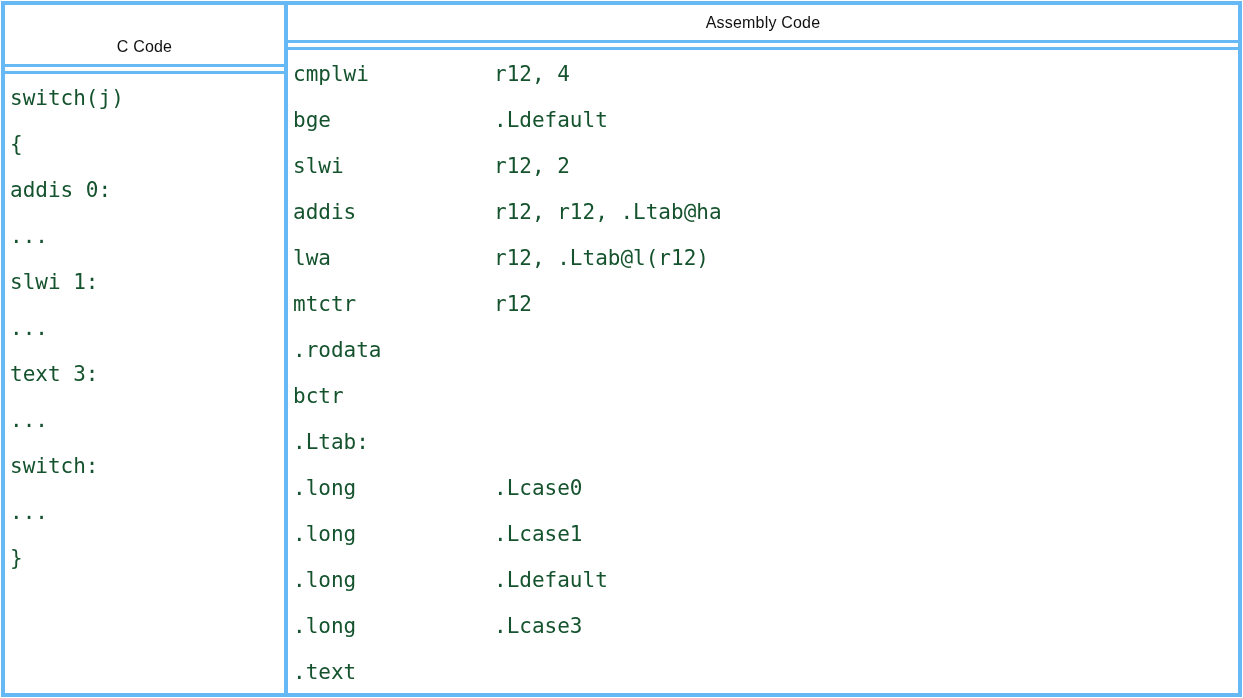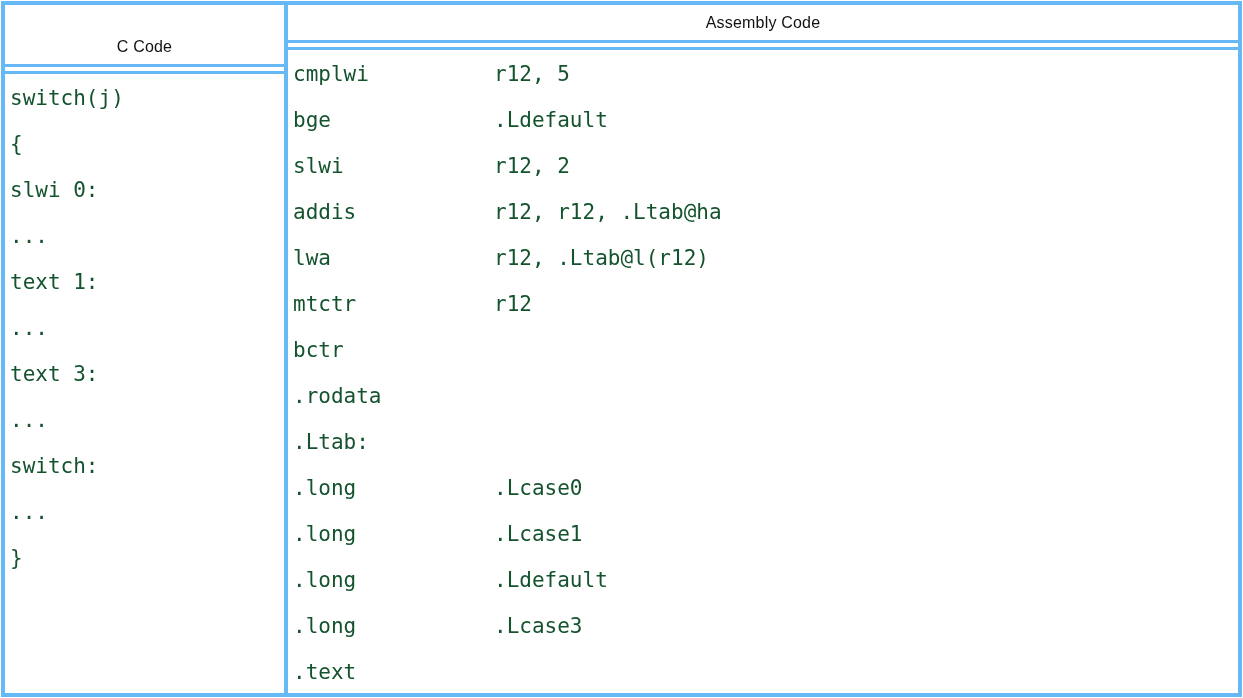--- a/index.html
+++ b/index.html
@@ -77,46 +77,46 @@
 <body>
 
 <div class="code-table">
 
   <div class="col left">
     <div class="th">C Code</div>
     <div class="dbl"></div>
     <div class="body c-body">
       <div class="code-line"><span>switch(j)</span></div>
       <div class="code-line"><span>{</span></div>
-      <div class="code-line"><span>slwi 0:</span></div>
+      <div class="code-line"><span>addis 0:</span></div>
       <div class="code-line"><span>...</span></div>
-      <div class="code-line"><span>text 1:</span></div>
+      <div class="code-line"><span>slwi 1:</span></div>
       <div class="code-line"><span>...</span></div>
       <div class="code-line"><span>text 3:</span></div>
       <div class="code-line"><span>...</span></div>
       <div class="code-line"><span>switch:</span></div>
       <div class="code-line"><span>...</span></div>
       <div class="code-line"><span>}</span></div>
     </div>
   </div>
 
   <div class="vdiv"></div>
 
   <div class="col right">
     <div class="th">Assembly Code</div>
     <div class="dbl"></div>
     <div class="body asm-body">
-      <div class="code-line"><span class="mn">cmplwi</span><span class="op">r12, 5</span></div>
+      <div class="code-line"><span class="mn">cmplwi</span><span class="op">r12, 4</span></div>
       <div class="code-line"><span class="mn">bge</span><span class="op">.Ldefault</span></div>
       <div class="code-line"><span class="mn">slwi</span><span class="op">r12, 2</span></div>
       <div class="code-line"><span class="mn">addis</span><span class="op">r12, r12, .Ltab@ha</span></div>
       <div class="code-line"><span class="mn">lwa</span><span class="op">r12, .Ltab@l(r12)</span></div>
       <div class="code-line"><span class="mn">mtctr</span><span class="op">r12</span></div>
+      <div class="code-line"><span class="mn">.rodata</span><span class="op"></span></div>
       <div class="code-line"><span class="mn">bctr</span><span class="op"></span></div>
-      <div class="code-line"><span class="mn">.rodata</span><span class="op"></span></div>
       <div class="code-line"><span class="mn">.Ltab:</span><span class="op"></span></div>
       <div class="code-line"><span class="mn">.long</span><span class="op">.Lcase0</span></div>
       <div class="code-line"><span class="mn">.long</span><span class="op">.Lcase1</span></div>
       <div class="code-line"><span class="mn">.long</span><span class="op">.Ldefault</span></div>
       <div class="code-line"><span class="mn">.long</span><span class="op">.Lcase3</span></div>
       <div class="code-line"><span class="mn">.text</span><span class="op"></span></div>
     </div>
   </div>
 
 </div>

